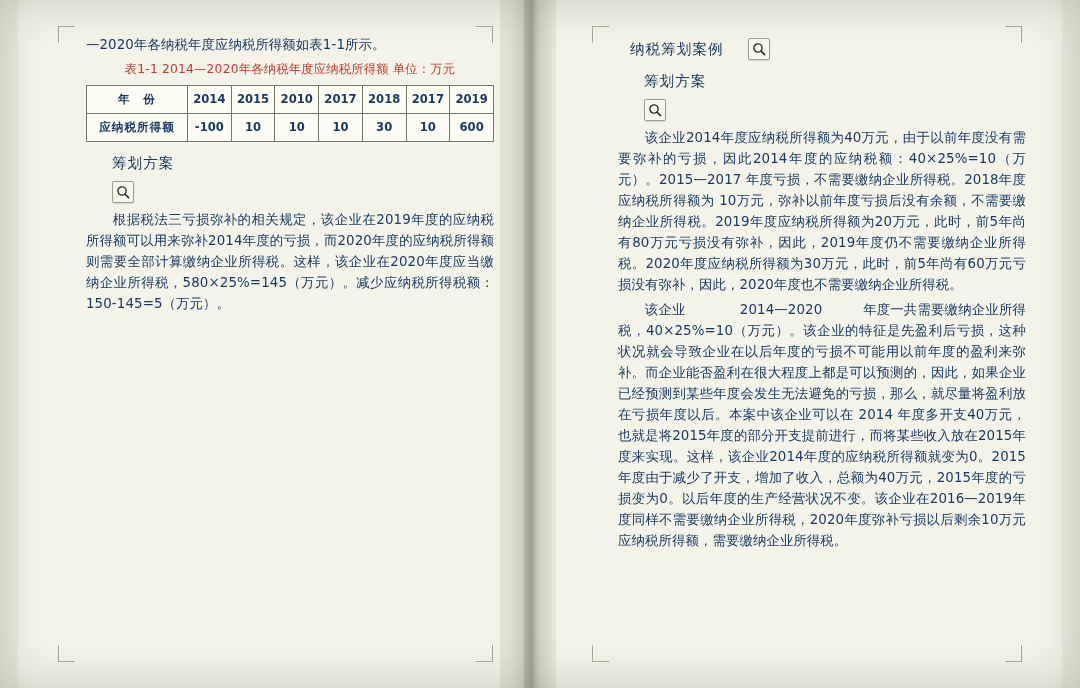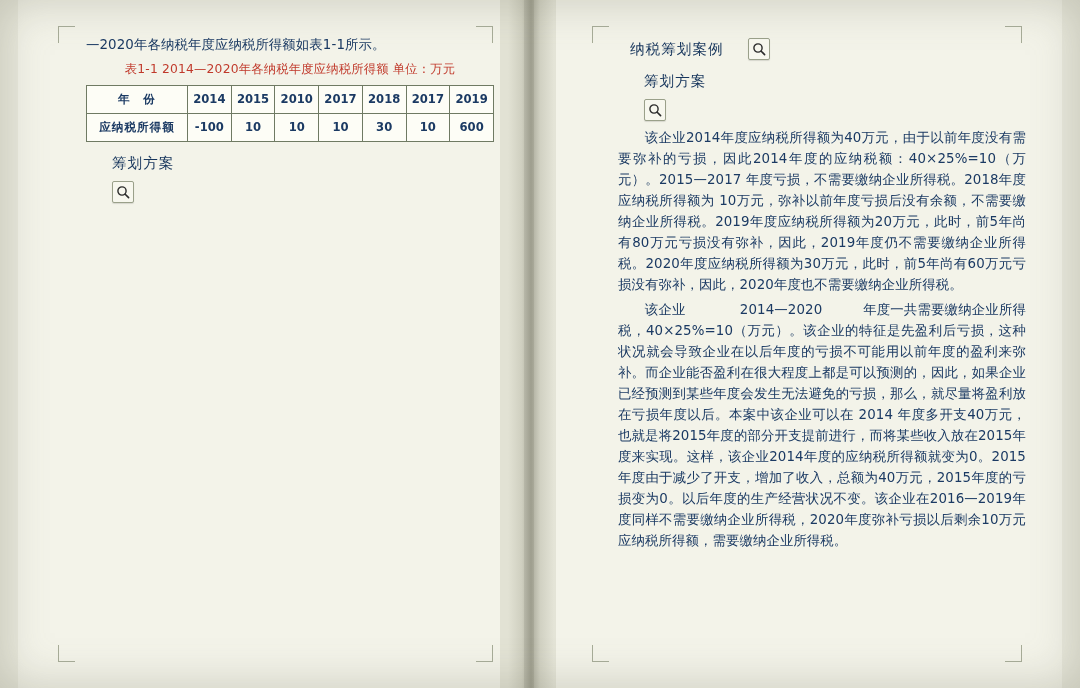--- a/index.html
+++ b/index.html
@@ -205,20 +205,21 @@
     <div class="heading">
       <span class="txt">筹划方案</span>
       <span class="mag">
         <svg width="14" height="14" viewBox="0 0 14 14" aria-hidden="true">
           <circle cx="6" cy="6" r="4.1" fill="none" stroke="#2b2b2b" stroke-width="1.4"></circle>
           <line x1="9.2" y1="9.2" x2="12.6" y2="12.6" stroke="#2b2b2b" stroke-width="1.6" stroke-linecap="round"></line>
         </svg>
       </span>
     </div>
 
+    <p class="body">根据税法三亏损弥补的相关规定，该企业在2019年度的应纳税所得额可以用来弥补2014年度的亏损，而2020年度的应纳税所得额则需要全部计算缴纳企业所得税。这样，该企业在2020年度应当缴纳企业所得税，580×25%=145（万元）。减少应纳税所得税额：150-145=5（万元）。</p>
   </div>
 
   <div class="col right">
 
     <div class="case-head">
       <span class="txt">纳税筹划案例</span>
       <span class="mag">
         <svg width="14" height="14" viewBox="0 0 14 14" aria-hidden="true">
           <circle cx="6" cy="6" r="4.1" fill="none" stroke="#2b2b2b" stroke-width="1.4"></circle>
           <line x1="9.2" y1="9.2" x2="12.6" y2="12.6" stroke="#2b2b2b" stroke-width="1.6" stroke-linecap="round"></line>

